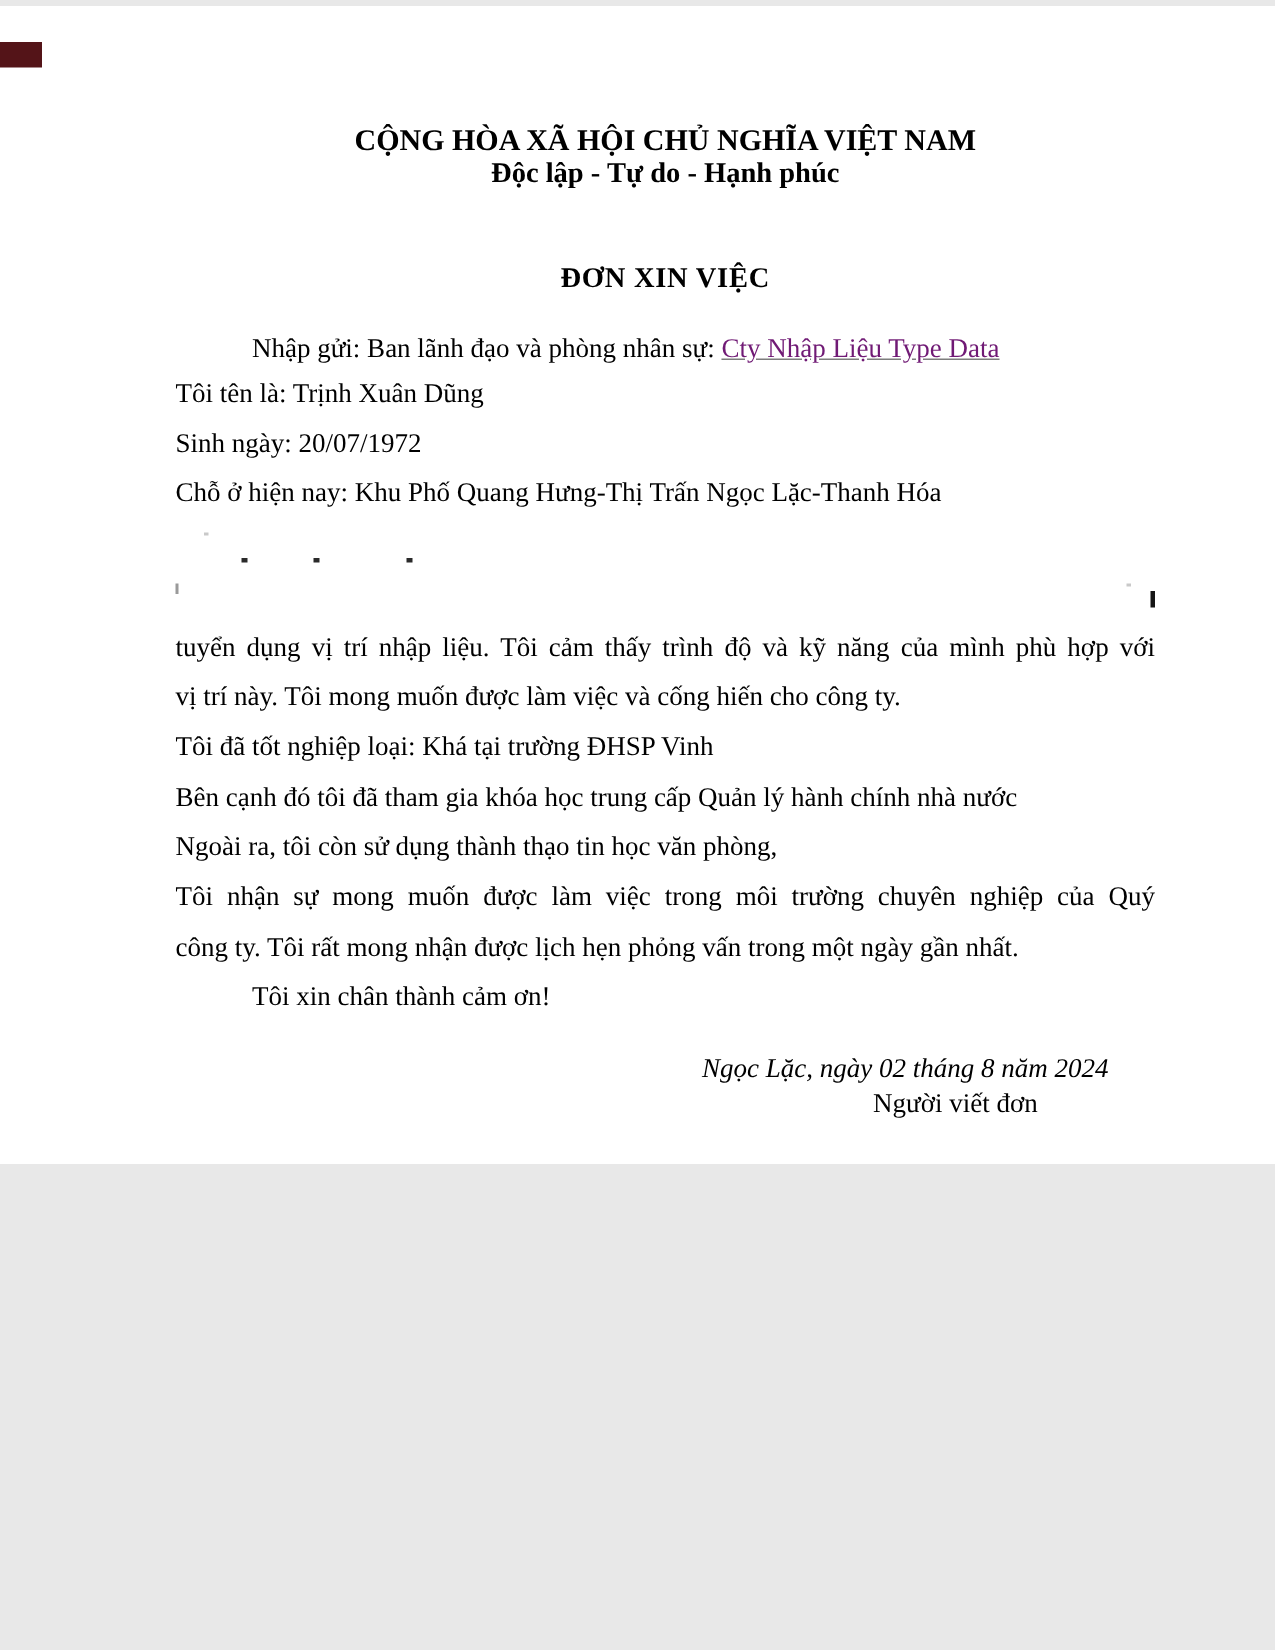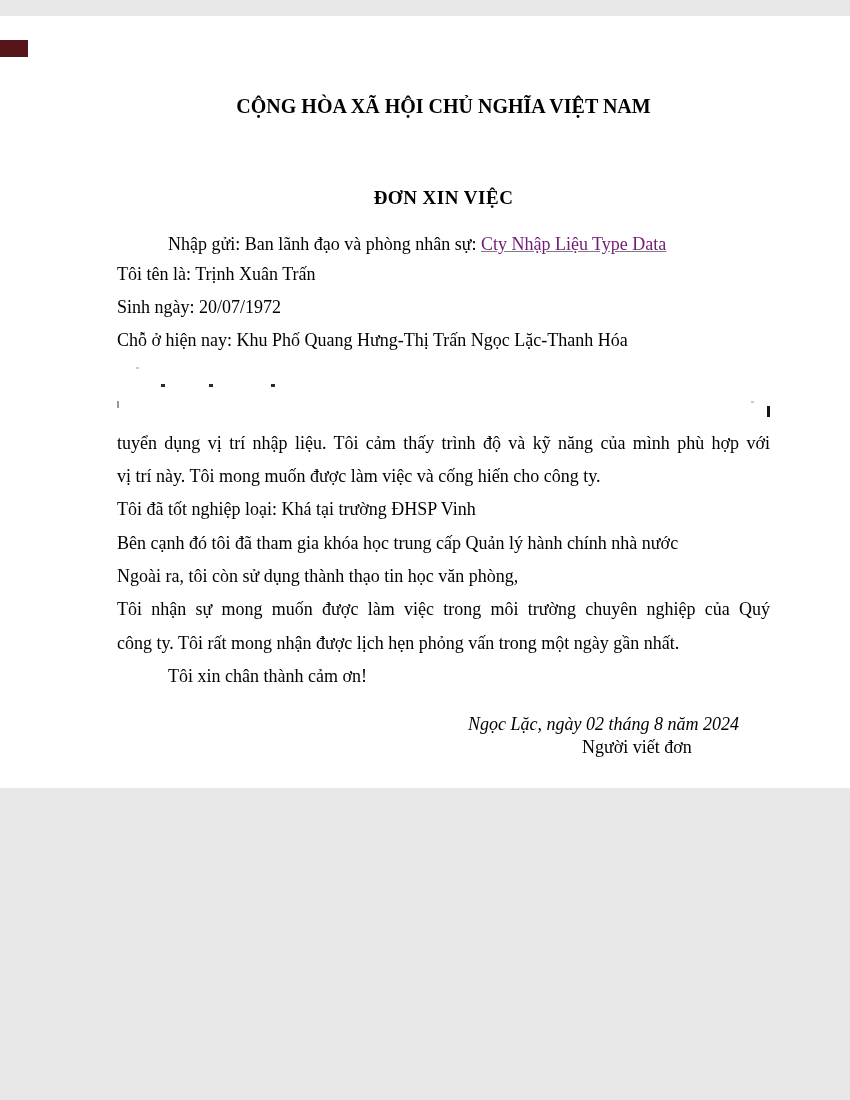--- a/index.html
+++ b/index.html
@@ -1,20 +1,20 @@
 <!DOCTYPE html>
 <html><head>
 <meta charset="utf-8">
 <style>
   html, body { margin: 0; padding: 0; background: #e8e8e8; }
   .page {
     position: relative;
     width: 850px;
     height: 772px;
-    margin: 16px auto;
+    margin: 4px auto;
     background: #ffffff;
     font-family: "Liberation Serif", "DejaVu Serif", serif;
     color: #000000;
     overflow: hidden;
   }
   .line {
     position: absolute;
     left: 117px;
     font-size: 18px;
     line-height: 24px;
@@ -58,28 +58,29 @@
   .vbar-right { left: 767px; top: 390px; width: 2.5px; height: 11px; background: #151515; }
 </style>
 </head>
 <body>
 
 <div class="page">
 
   <div class="artifact artifact-bar"></div>
 
   <div class="center-col motto1" style="top:77px">CỘNG HÒA XÃ HỘI CHỦ NGHĨA VIỆT NAM</div>
+  <div class="center-col motto2" style="top:99px">Độc lập - Tự do - Hạnh phúc</div>
 
   <div class="center-col doc-title" style="top:169px">ĐƠN XIN VIỆC</div>
 
   <div class="line indent" style="top:216px">
     <span>Nhập gửi: Ban lãnh đạo và phòng nhân sự: </span><a class="doc-link">Cty Nhập Liệu Type Data</a>
   </div>
 
-  <div class="line" style="top:246px">Tôi tên là: Trịnh Xuân Trấn</div>
+  <div class="line" style="top:246px">Tôi tên là: Trịnh Xuân Dũng</div>
   <div class="line" style="top:279px">Sinh ngày: 20/07/1972</div>
   <div class="line" style="top:312px">Chỗ ở hiện nay: Khu Phố Quang Hưng-Thị Trấn Ngọc Lặc-Thanh Hóa</div>
 
   <div class="artifact speck-1"></div>
   <div class="artifact dot-1"></div>
   <div class="artifact dot-2"></div>
   <div class="artifact dot-3"></div>
   <div class="artifact tick-left"></div>
   <div class="artifact speck-2"></div>
   <div class="artifact vbar-right"></div>

